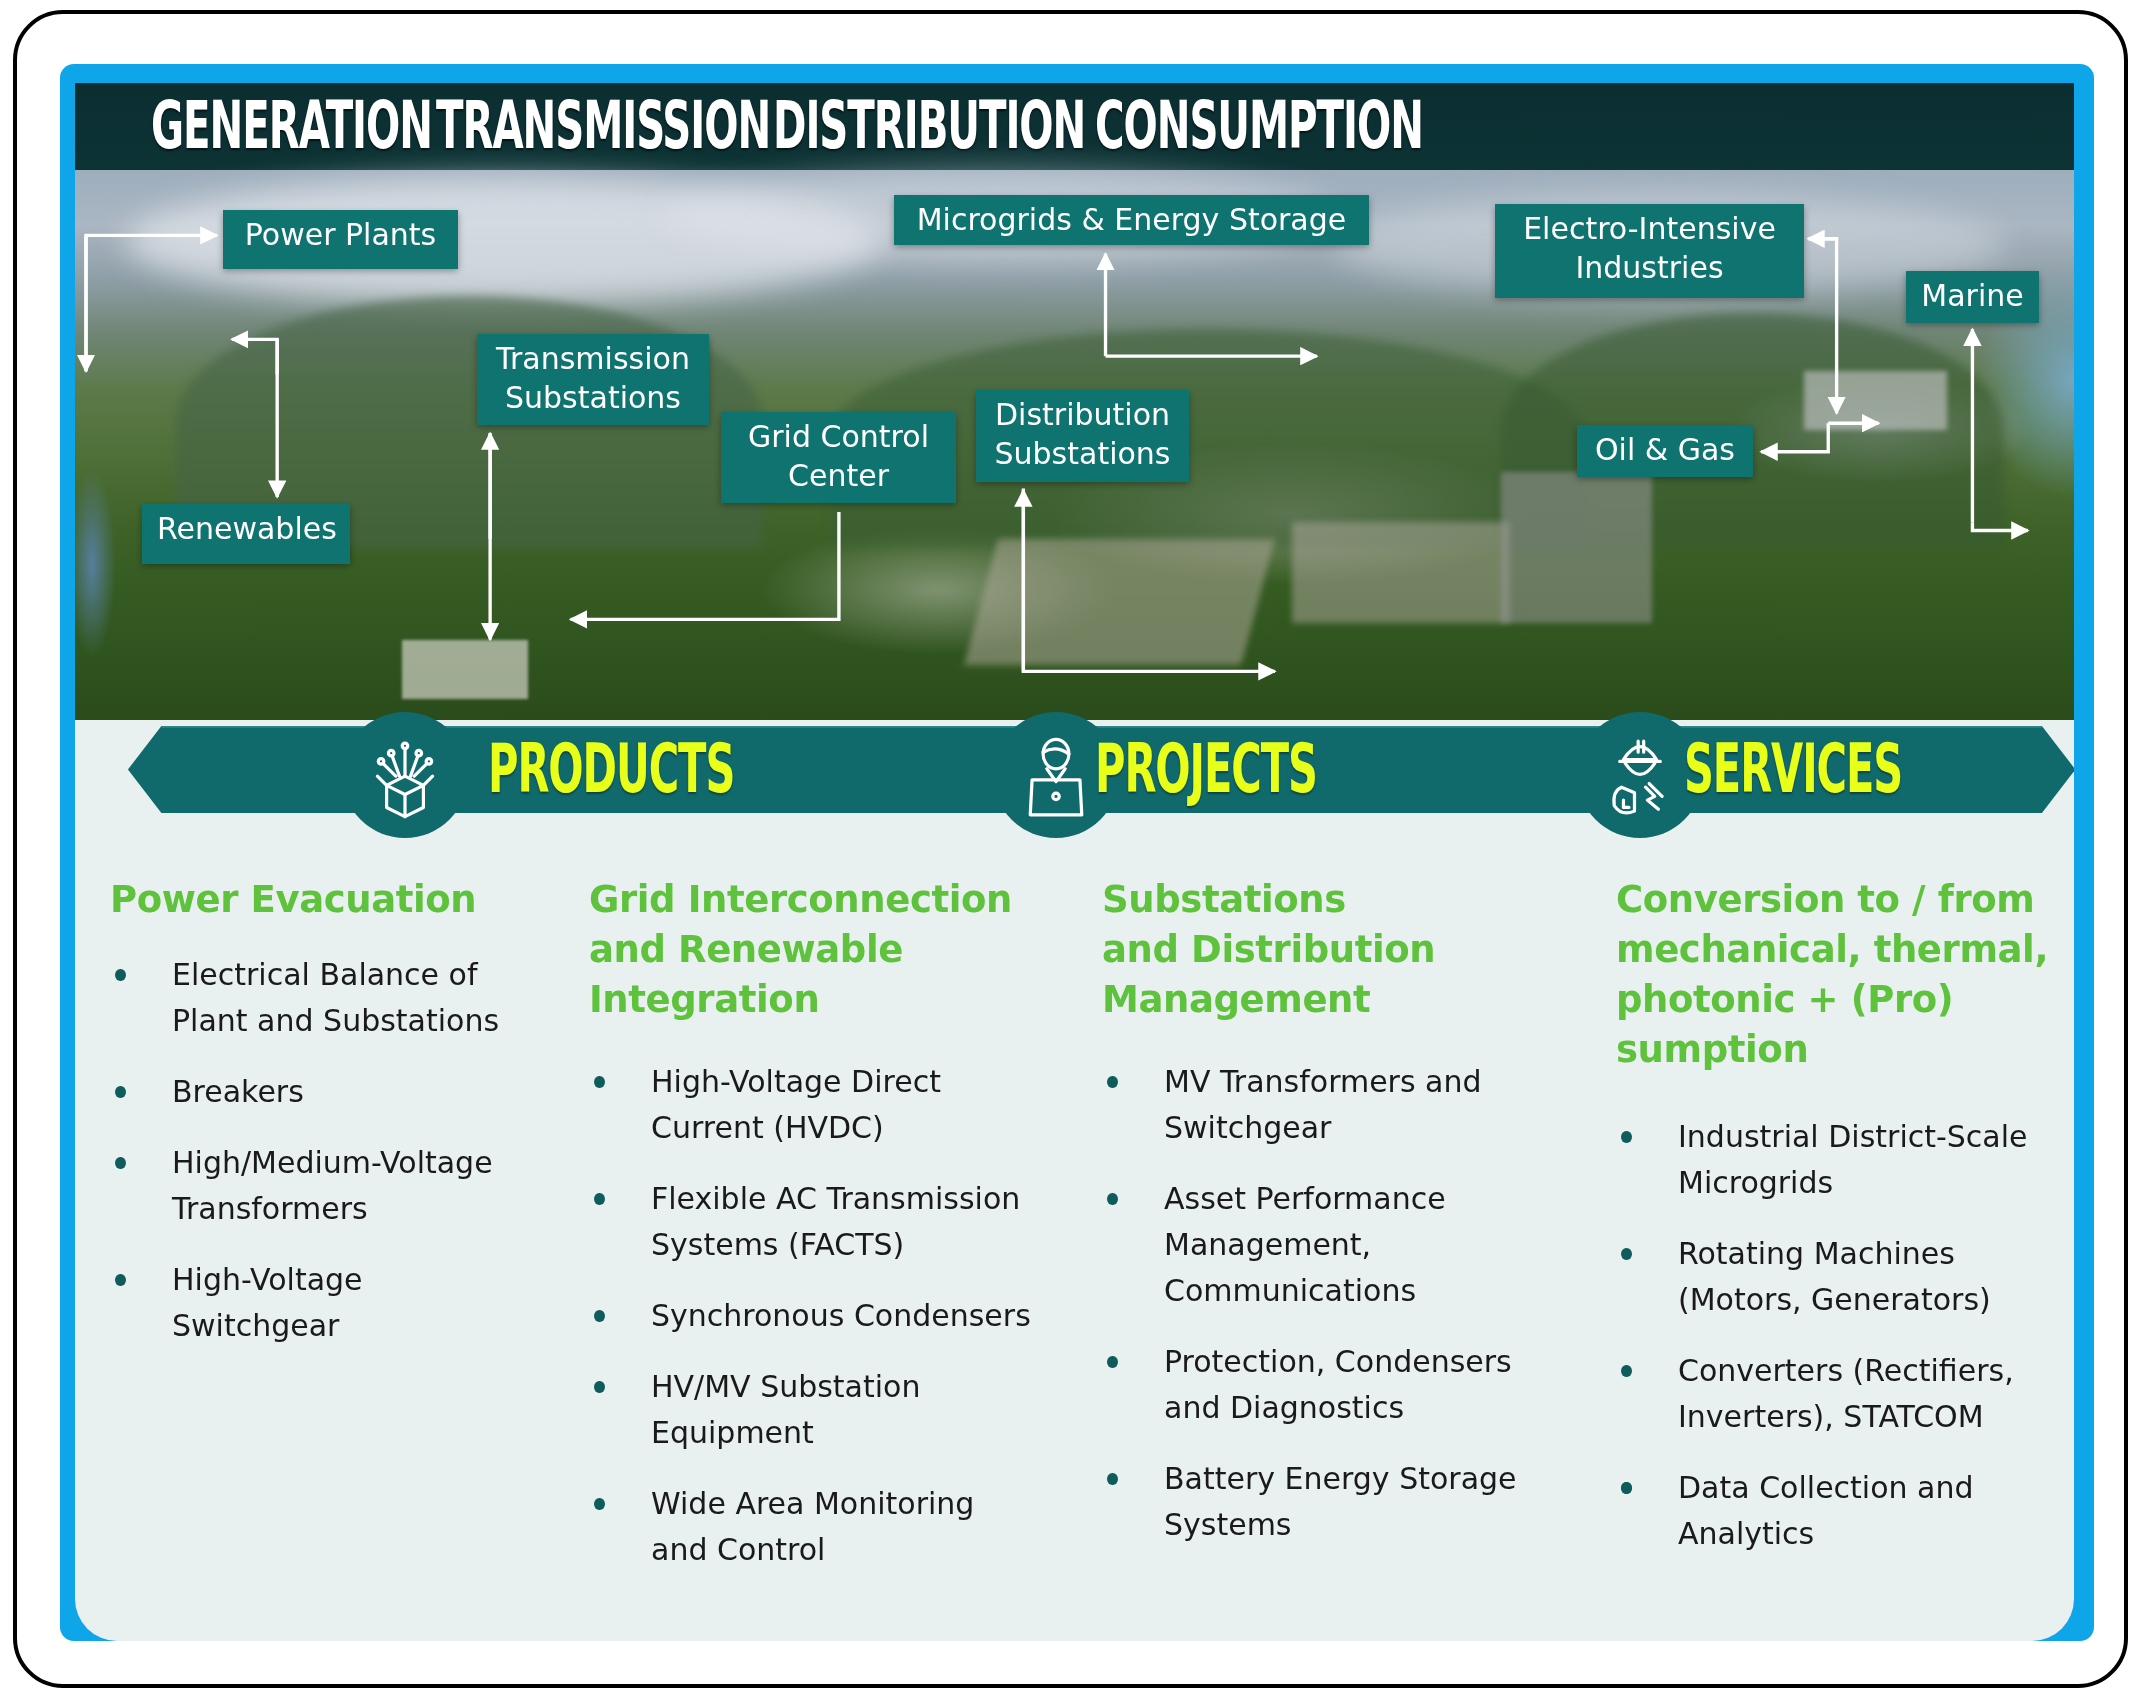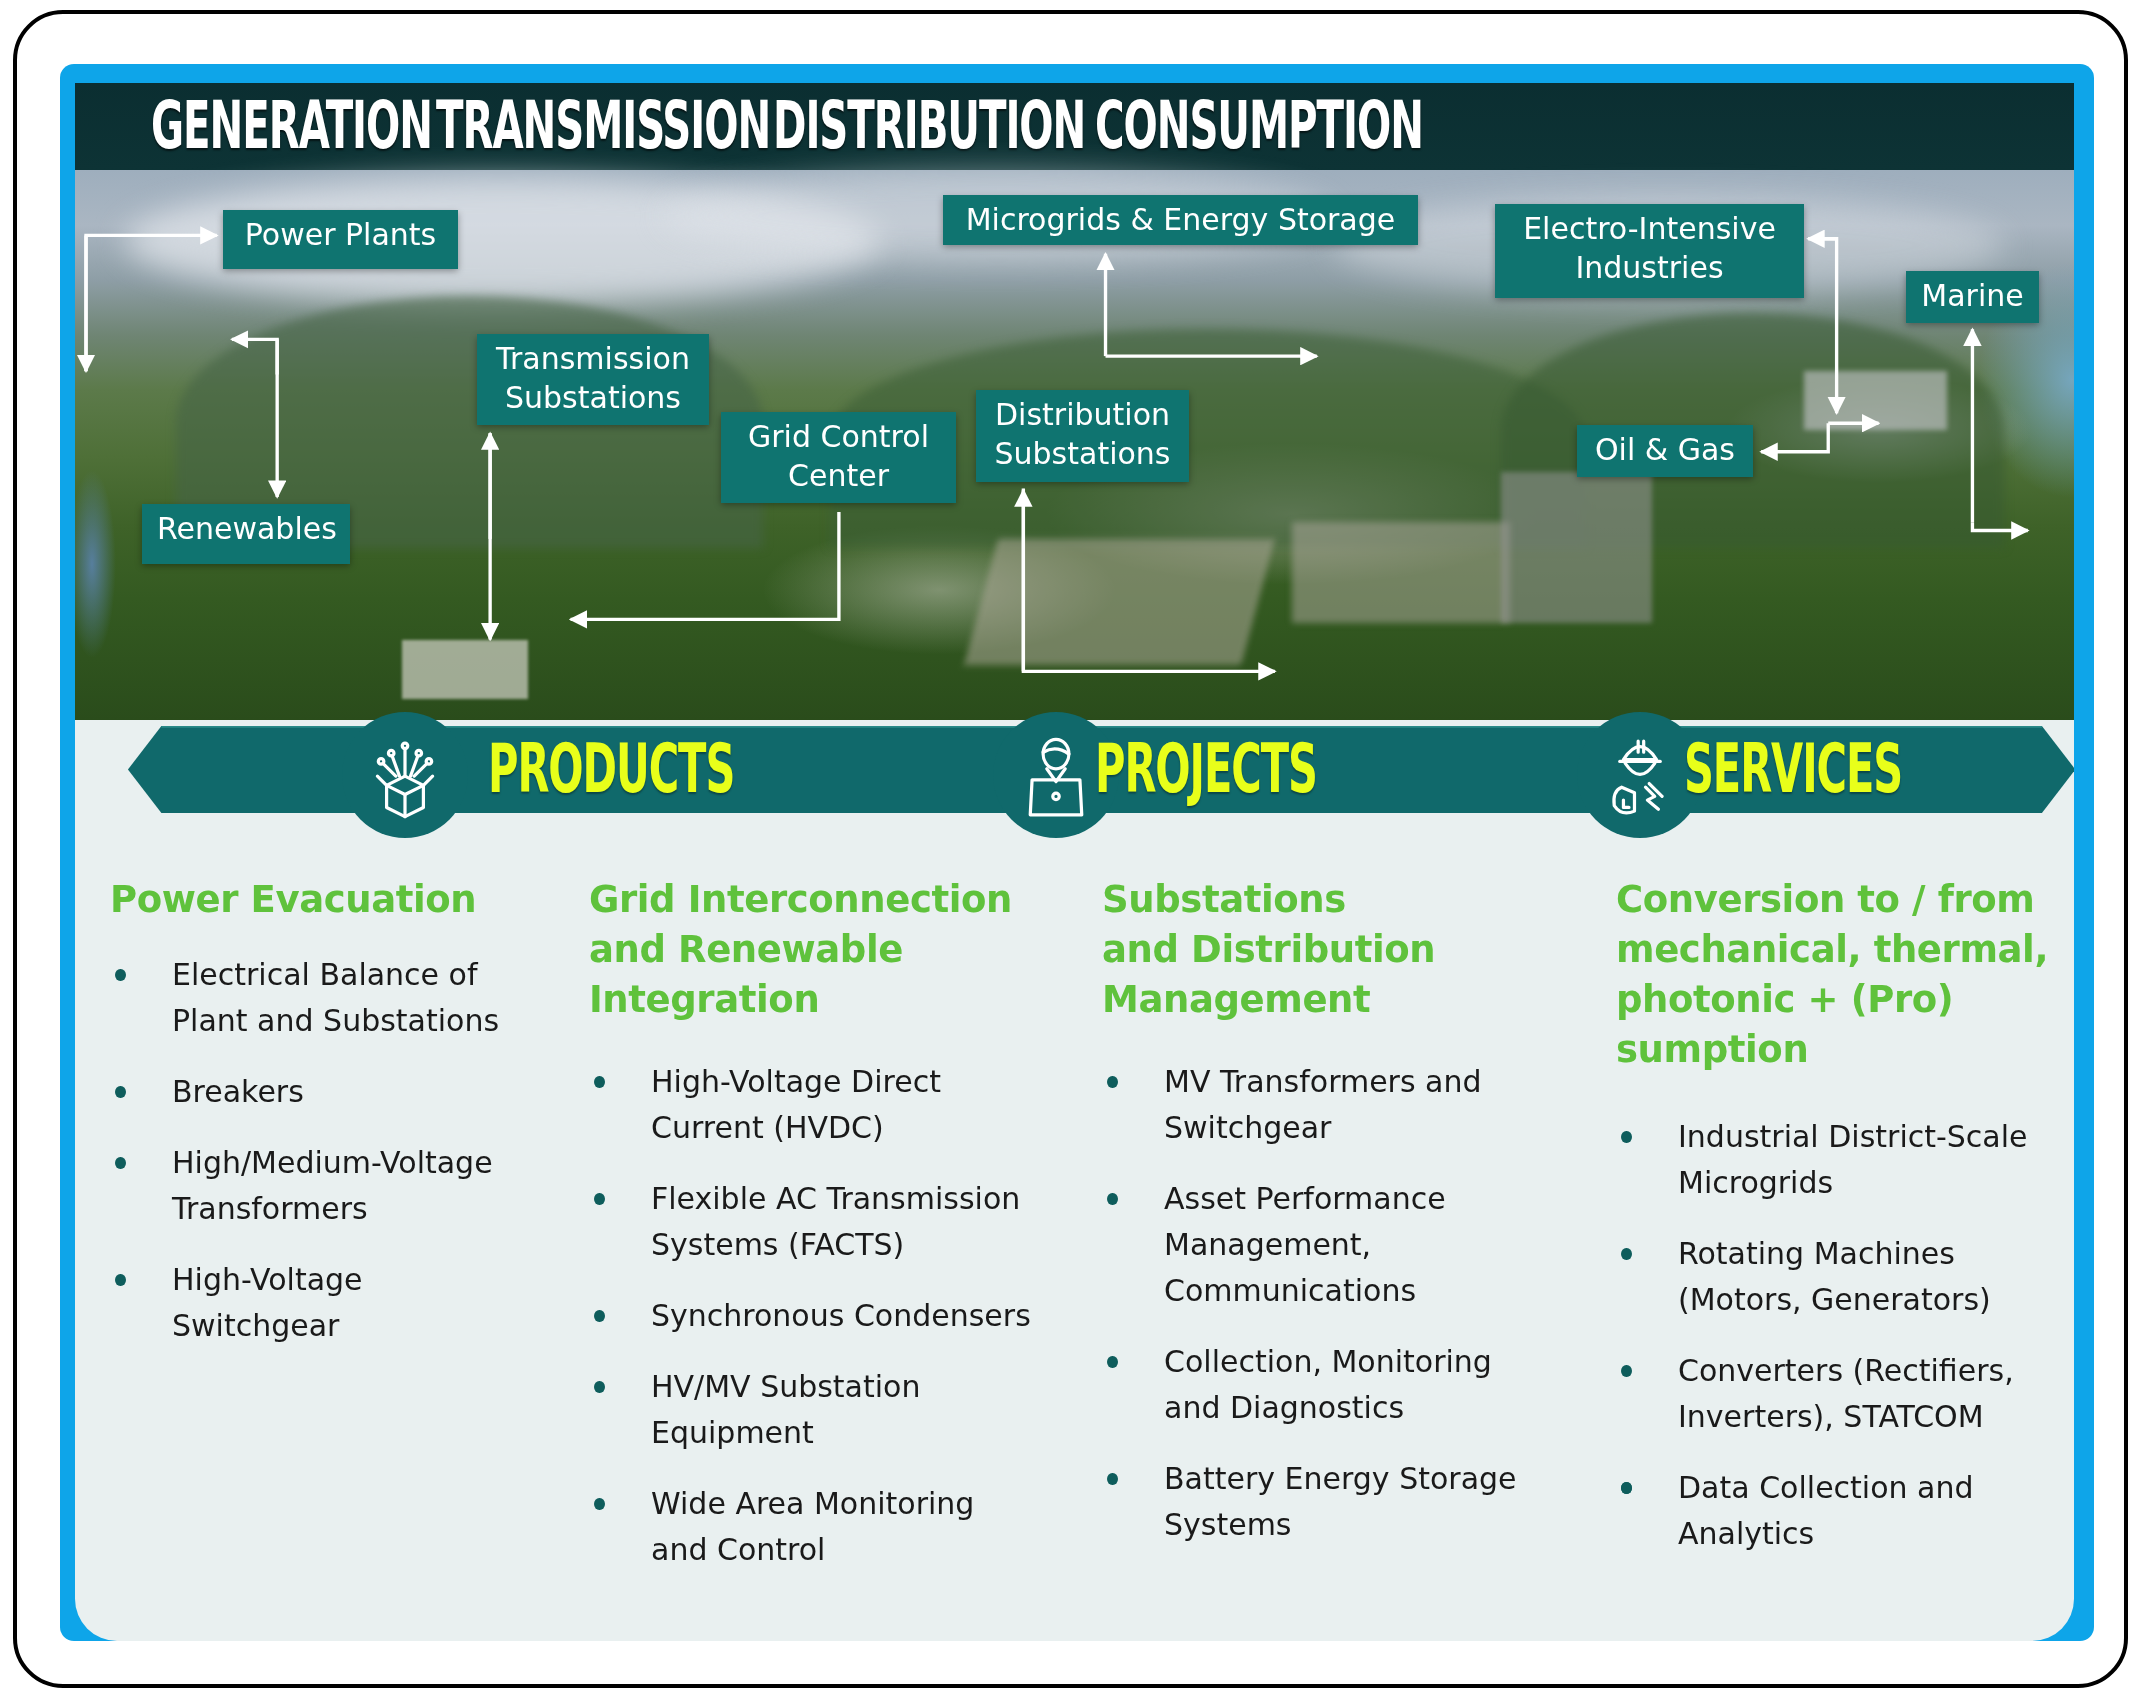--- a/index.html
+++ b/index.html
@@ -105,21 +105,21 @@
         <div>Substations</div>
       </div>
       <div class="callout" style="left:646px; top:242px; width:235px; height:91px;">
         <div>Grid Control</div>
         <div>Center</div>
       </div>
       <div class="callout" style="left:901px; top:220px; width:213px; height:92px;">
         <div>Distribution</div>
         <div>Substations</div>
       </div>
-      <div class="callout" style="left:868px; top:25px; width:475px; height:50px;">
+      <div class="callout" style="left:819px; top:25px; width:475px; height:50px;">
         <span>Microgrids &amp; Energy Storage</span>
       </div>
       <div class="callout" style="left:1420px; top:34px; width:309px; height:94px;">
         <div>Electro-Intensive</div>
         <div>Industries</div>
       </div>
       <div class="callout" style="left:1831px; top:101px; width:133px; height:52px;">
         <span>Marine</span>
       </div>
       <div class="callout" style="left:1502px; top:255px; width:176px; height:52px;">
@@ -291,21 +291,21 @@
             <div>Switchgear</div>
           </li>
         <li>
             <span class="dot"></span>
             <div>Asset Performance</div>
             <div>Management,</div>
             <div>Communications</div>
           </li>
         <li>
             <span class="dot"></span>
-            <div>Collection, Monitoring</div>
+            <div>Protection, Condensers</div>
             <div>and Diagnostics</div>
           </li>
         <li>
             <span class="dot"></span>
             <div>Battery Energy Storage</div>
             <div>Systems</div>
           </li>
       </ul>
     </div>
 

